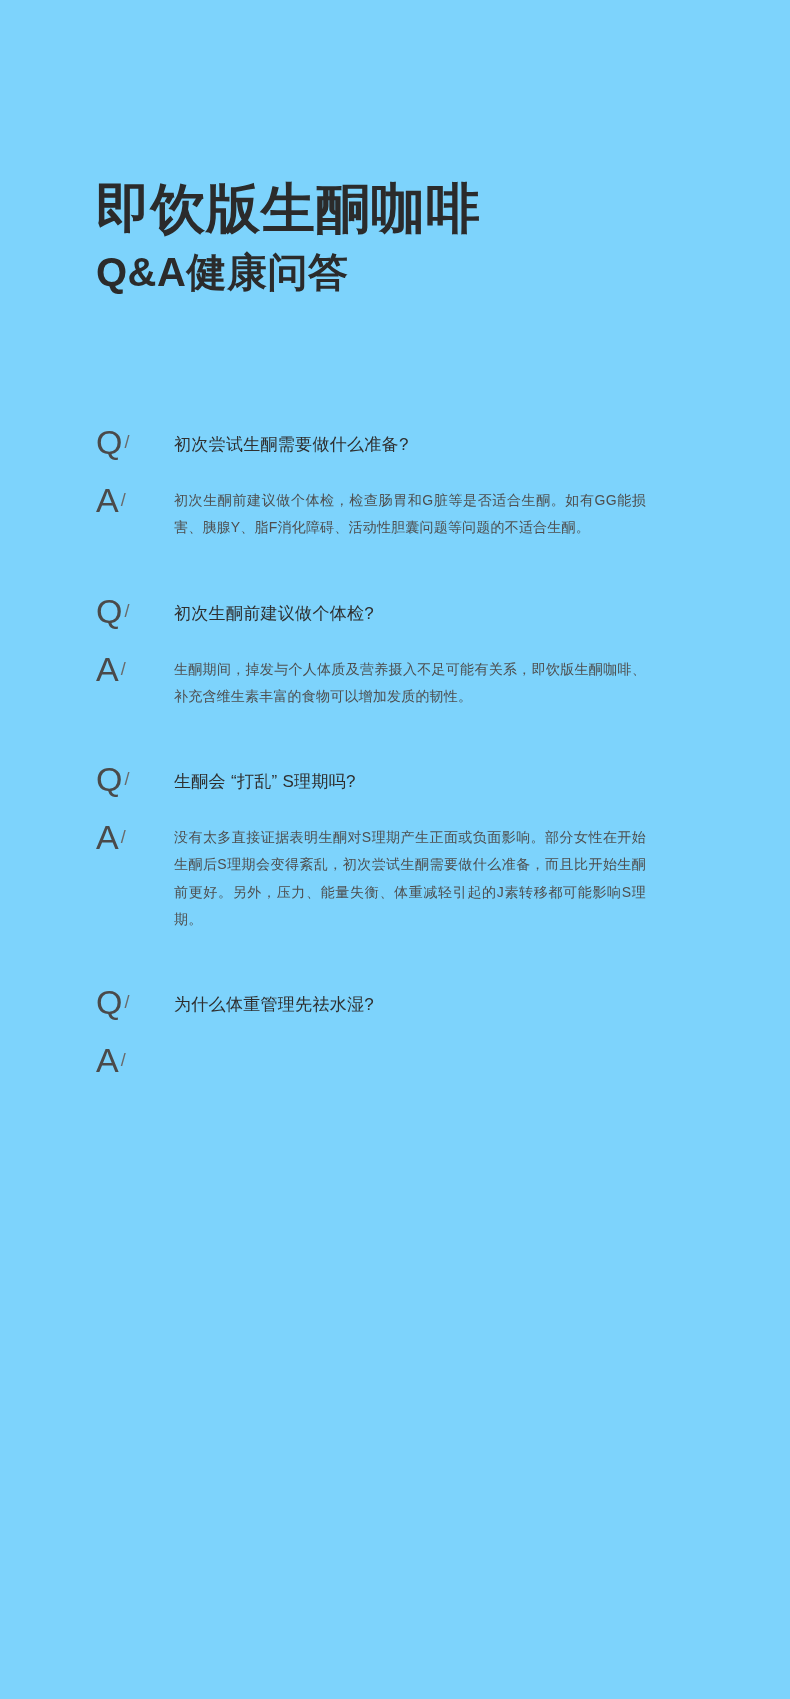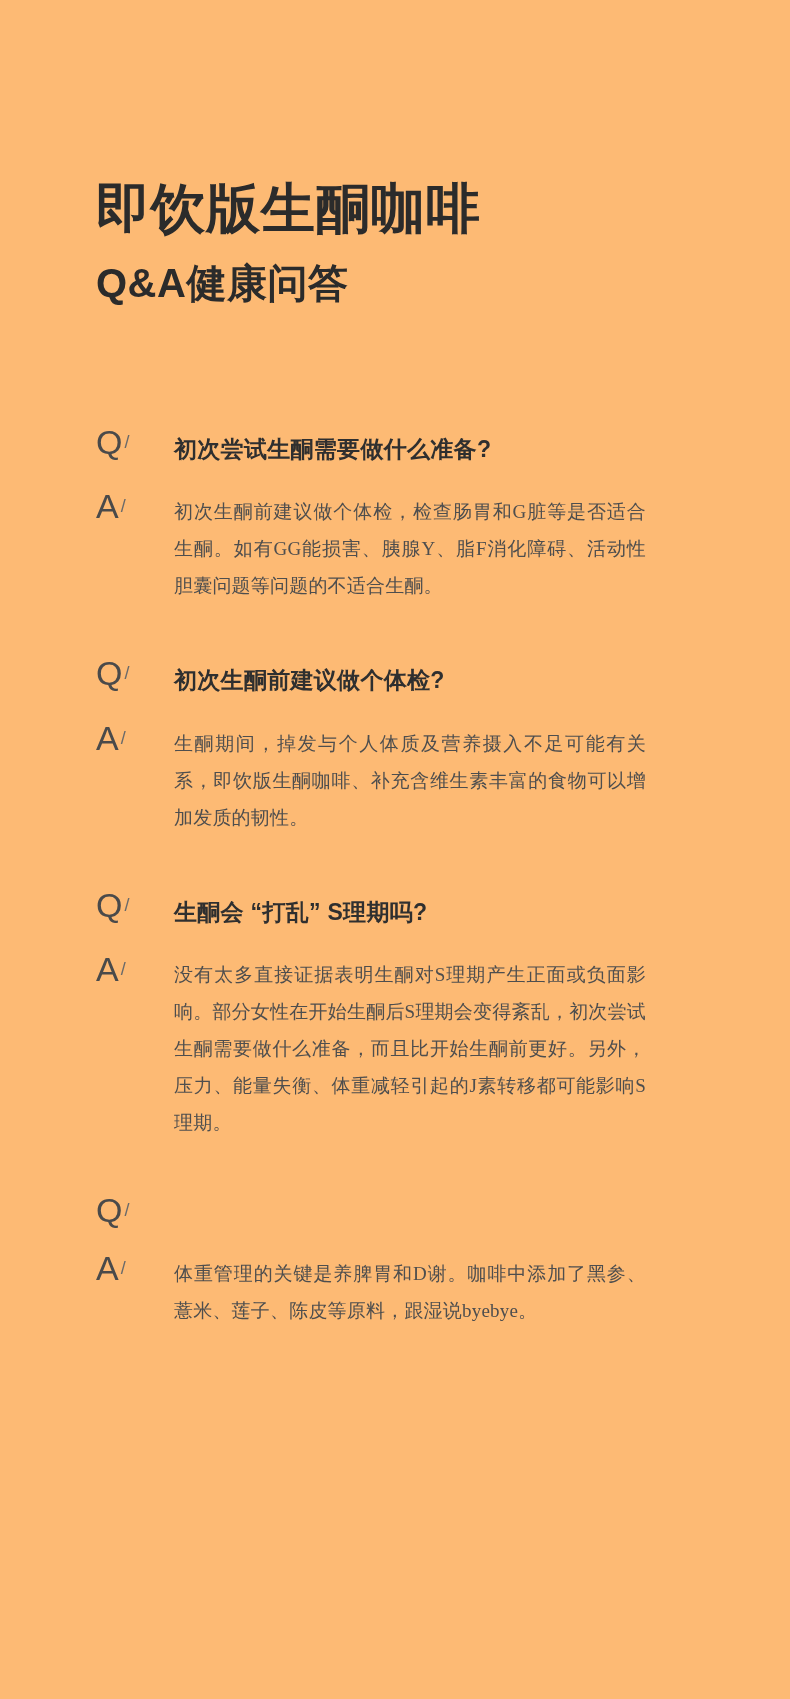--- a/index.html
+++ b/index.html
@@ -12,21 +12,21 @@
     background: #f2f2f0;
     font-family: "Liberation Sans", sans-serif;
     -webkit-font-smoothing: antialiased;
     overflow: hidden;
   }
 
   .page {
     position: relative;
     width: 790px;
     height: 1699px;
-    background: #fdba74;
+    background: #7dd3fc;
     box-sizing: border-box;
   }
 
   
   .title-block {
     position: absolute;
     left: 96px;
     top: 178px;
   }
   .title-main {
@@ -36,21 +36,21 @@
     letter-spacing: 1px;
     line-height: 1.12;
     white-space: nowrap;
   }
   .title-sub {
     font-size: 40px;
     font-weight: bold;
     color: #2b2b2b;
     letter-spacing: 0.5px;
     line-height: 1.2;
-    margin-top: 21px;
+    margin-top: 10px;
     white-space: nowrap;
   }
 
   
   .qa-list {
     position: absolute;
     left: 96px;
     top: 425px;
     width: 560px;
   }
@@ -74,40 +74,39 @@
   .marker .slash {
     font-size: 18px;
     color: #6a6a6a;
     vertical-align: 6px;
     margin-left: 2px;
   }
   .q-row {
     margin-bottom: 22px;
   }
   .q-text {
-    font-size: 23px;
-    font-weight: bold;
+    font-size: 17px;
+    font-weight: normal;
     color: #2f2f2f;
     line-height: 1.4;
     padding-top: 8px;
     letter-spacing: 0.3px;
     text-align: right;
   }
   .a-row {
     margin-bottom: 0;
   }
   .a-text {
-    font-size: 19px;
+    font-size: 14px;
     color: #4e4e4e;
     line-height: 1.95;
     padding-top: 6px;
     letter-spacing: 0.2px;
     text-align: justify;
     width: 472px;
-    font-family: Liberation Serif, serif;
   }
   .a-marker {
     padding-top: 2px;
   }
 </style>
 </head>
 <body>
 
 <div class="page">
 
@@ -147,21 +146,21 @@
       </div>
       <div class="qa-row a-row">
         <div class="marker a-marker"><span>A</span><span class="slash">/</span></div>
         <div class="a-text">没有太多直接证据表明生酮对S理期产生正面或负面影响。部分女性在开始生酮后S理期会变得紊乱，初次尝试生酮需要做什么准备，而且比开始生酮前更好。另外，压力、能量失衡、体重减轻引起的J素转移都可能影响S理期。</div>
       </div>
     </div>
 
     <div class="qa-item">
       <div class="qa-row q-row">
         <div class="marker"><span>Q</span><span class="slash">/</span></div>
+        <div class="q-text">为什么体重管理先祛水湿?</div>
       </div>
       <div class="qa-row a-row">
         <div class="marker a-marker"><span>A</span><span class="slash">/</span></div>
-        <div class="a-text">体重管理的关键是养脾胃和D谢。咖啡中添加了黑参、薏米、莲子、陈皮等原料，跟湿说byebye。</div>
       </div>
     </div>
 
   </div>
 </div>
 
 </body></html>

